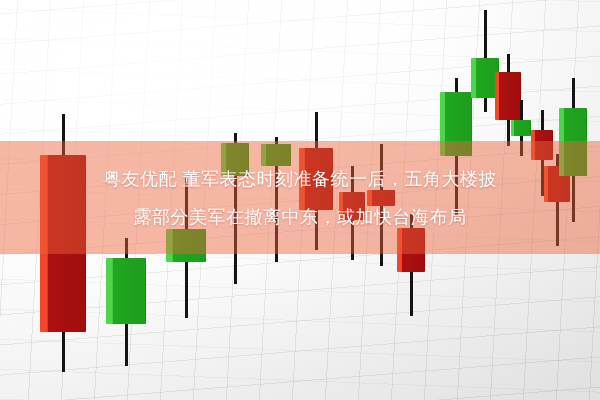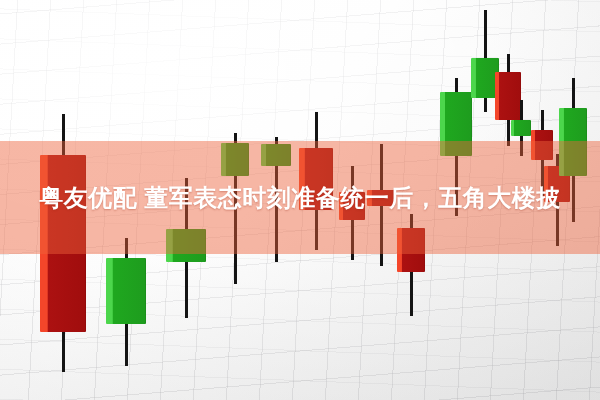--- a/index.html
+++ b/index.html
@@ -70,22 +70,22 @@
 
   
   #band{
     position:absolute;left:0;width:600px;
     background:rgba(238,97,58,.46);
     display:flex;flex-direction:column;
     align-items:center;justify-content:center;
   }
   .cap-line{
     color:#ffffff;
-    font-weight:bold;
-    font-size:24px;
+    font-weight:normal;
+    font-size:18px;
     line-height:38px;
     letter-spacing:.5px;
     white-space:nowrap;
     text-shadow:0 1px 2px rgba(150,40,20,.35);
   }
 </style>
 </head>
 <body>
 
 <div id="stage">
@@ -157,15 +157,16 @@
         <div class="body down" style="left: 544px; width: 26px; top: 166px; height: 36px;"></div>
       </div>
       <div class="candle">
         <div class="wick" style="left: 571.5px; top: 78px; height: 144px;"></div>
         <div class="body up" style="left: 559px; width: 28px; top: 108px; height: 68px;"></div>
       </div>
     </div>
 
   <div id="band" style="top: 141px; height: 113px; background: rgba(238, 97, 58, 0.46);">
     <div class="cap-line">粤友优配 董军表态时刻准备统一后，五角大楼披</div>
+    <div class="cap-line">露部分美军在撤离中东，或加快台海布局</div>
   </div>
 
 </div>
 
 </body></html>

